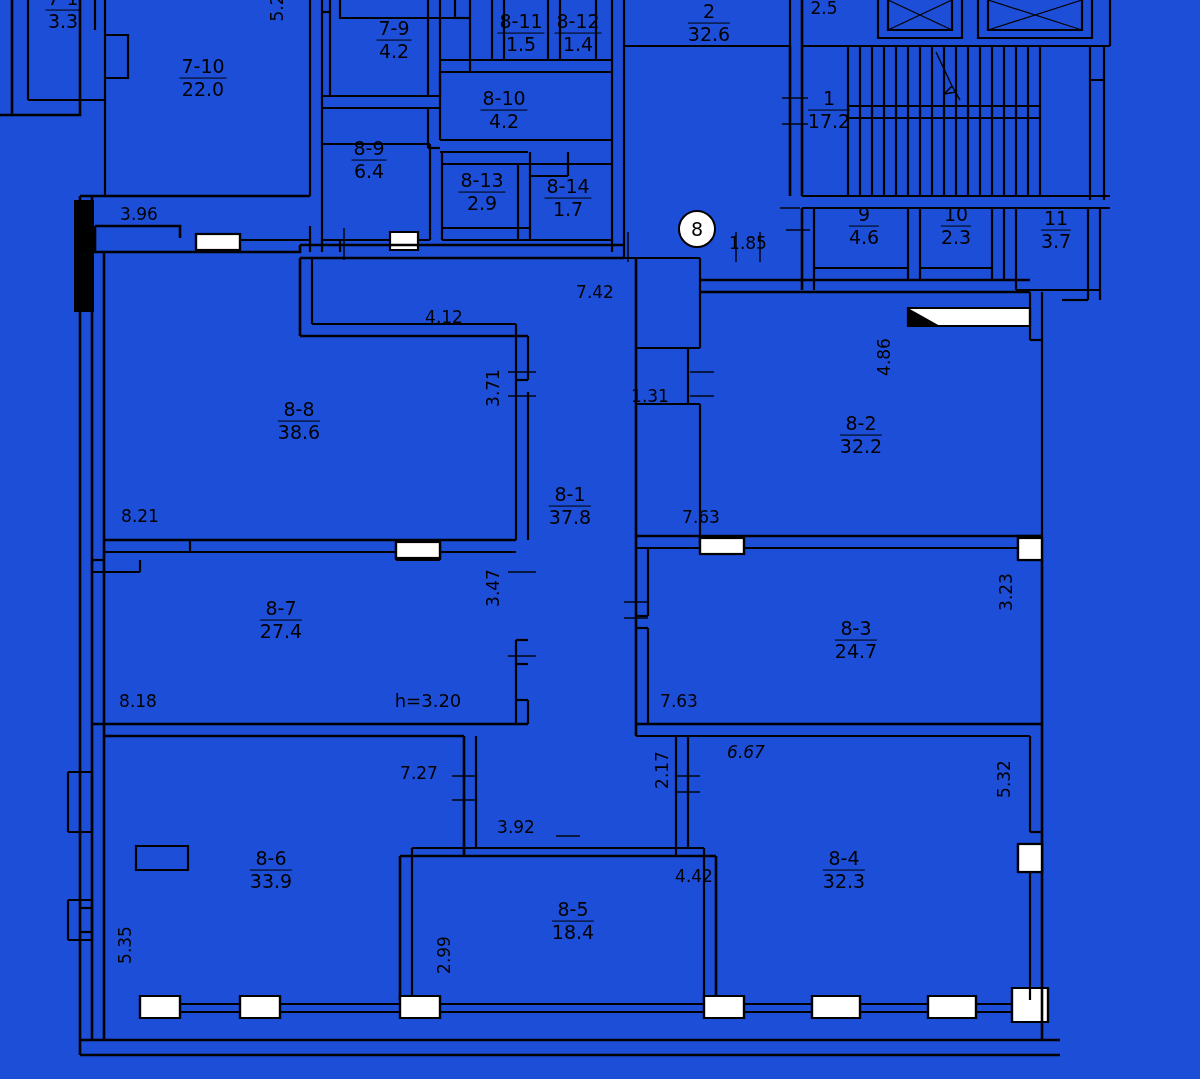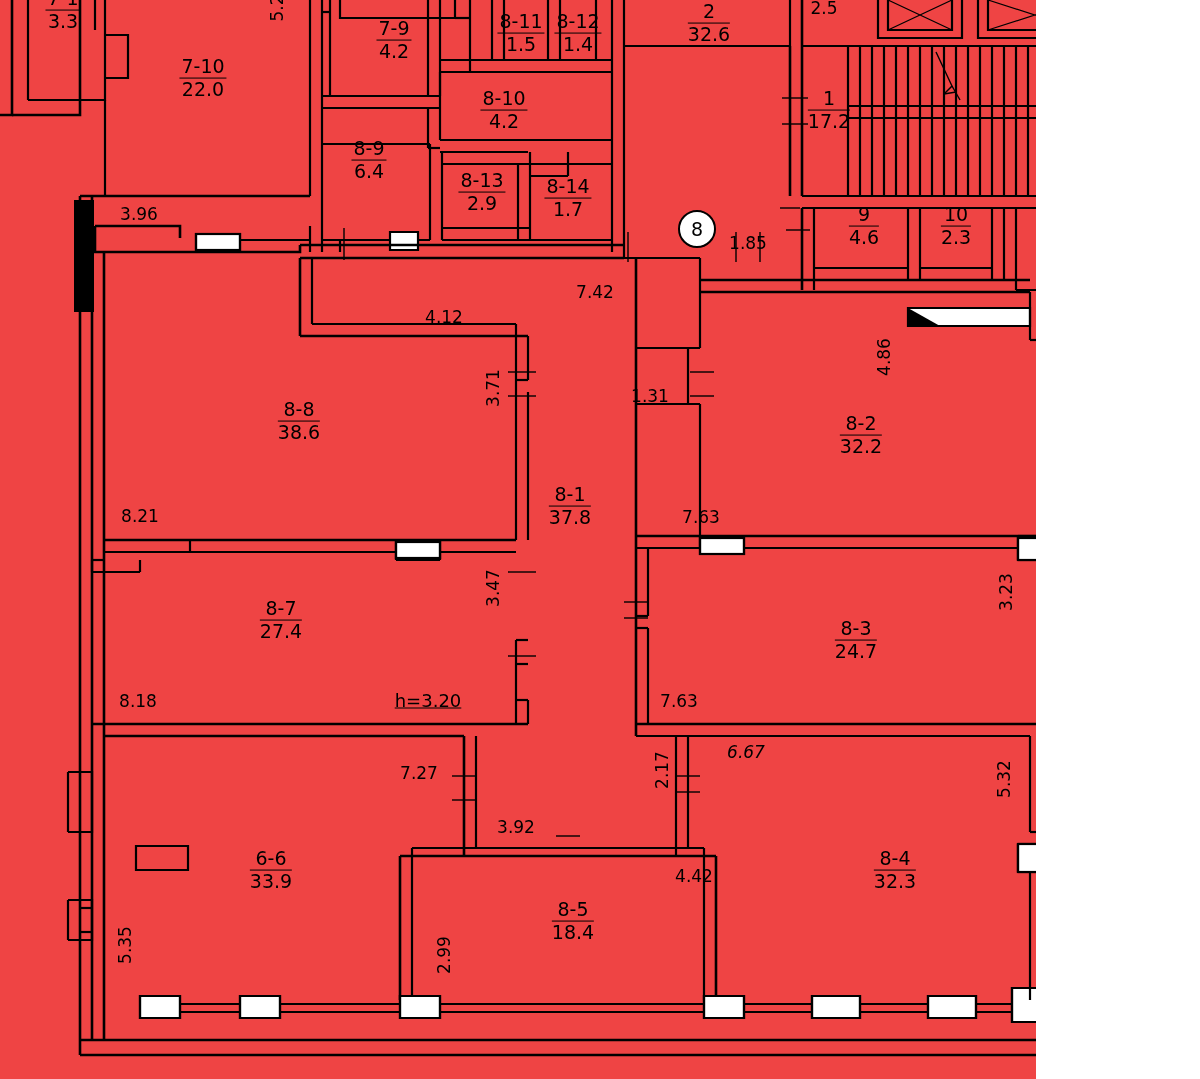--- a/index.html
+++ b/index.html
@@ -5,23 +5,23 @@
   html, body {
     margin: 0;
     padding: 0;
     background: #ffffff;
   }
   body {
     font-family: "DejaVu Sans", sans-serif;
   }
   #plan {
     position: relative;
-    width: 1036px;
+    width: 1200px;
     height: 1079px;
-    background: #ef4444;
+    background: #1d4ed8;
     overflow: hidden;
   }
   #plan svg {
     position: absolute;
     left: 0;
     top: 0;
   }
   .label {
     position: absolute;
     text-align: center;
@@ -449,24 +449,24 @@
   </div>
   <div class="label room-label" style="left:281px; top:620px;">
     <span class="num">8-7</span>
     <span class="area">27.4</span>
   </div>
   <div class="label room-label" style="left:828px; top:640px;margin-left:28px;">
     <span class="num">8-3</span>
     <span class="area">24.7</span>
   </div>
   <div class="label room-label" style="left:271px; top:870px;">
-    <span class="num">6-6</span>
+    <span class="num">8-6</span>
     <span class="area">33.9</span>
   </div>
-  <div class="label room-label" style="left:895px; top:870px;">
+  <div class="label room-label" style="left:844px; top:870px;">
     <span class="num">8-4</span>
     <span class="area">32.3</span>
   </div>
   <div class="label room-label" style="left:573px; top:921px;">
     <span class="num">8-5</span>
     <span class="area">18.4</span>
   </div>
 
   <div class="dim" style="left:824px; top:8px;">2.5</div>
 
@@ -486,19 +486,19 @@
   <div class="dim" style="left:679px; top:701px;">7.63</div>
   <div class="dim" style="left:419px; top:748px;margin-top:25px;">7.27</div>
   <div class="dim" style="left:746px; top:752px;font-style:italic;">6.67</div>
   <div class="dim vert" style="left:662px; top:770px;">2.17</div>
   <div class="dim vert" style="left:1004px; top:779px;">5.32</div>
   <div class="dim" style="left:516px; top:827px;">3.92</div>
   <div class="dim" style="left:694px; top:876px;">4.42</div>
   <div class="dim vert" style="left:125px; top:945px;">5.35</div>
   <div class="dim vert" style="left:444px; top:955px;">2.99</div>
 
-  <div class="h-note" style="left:428px; top:700px;text-decoration:underline;">h=3.20</div>
+  <div class="h-note" style="left:428px; top:700px;">h=3.20</div>
 
   <div class="marker-circle" style="left:697px; top:229px;">
     <span>8</span>
   </div>
 
 </div>
 
 </body></html>

